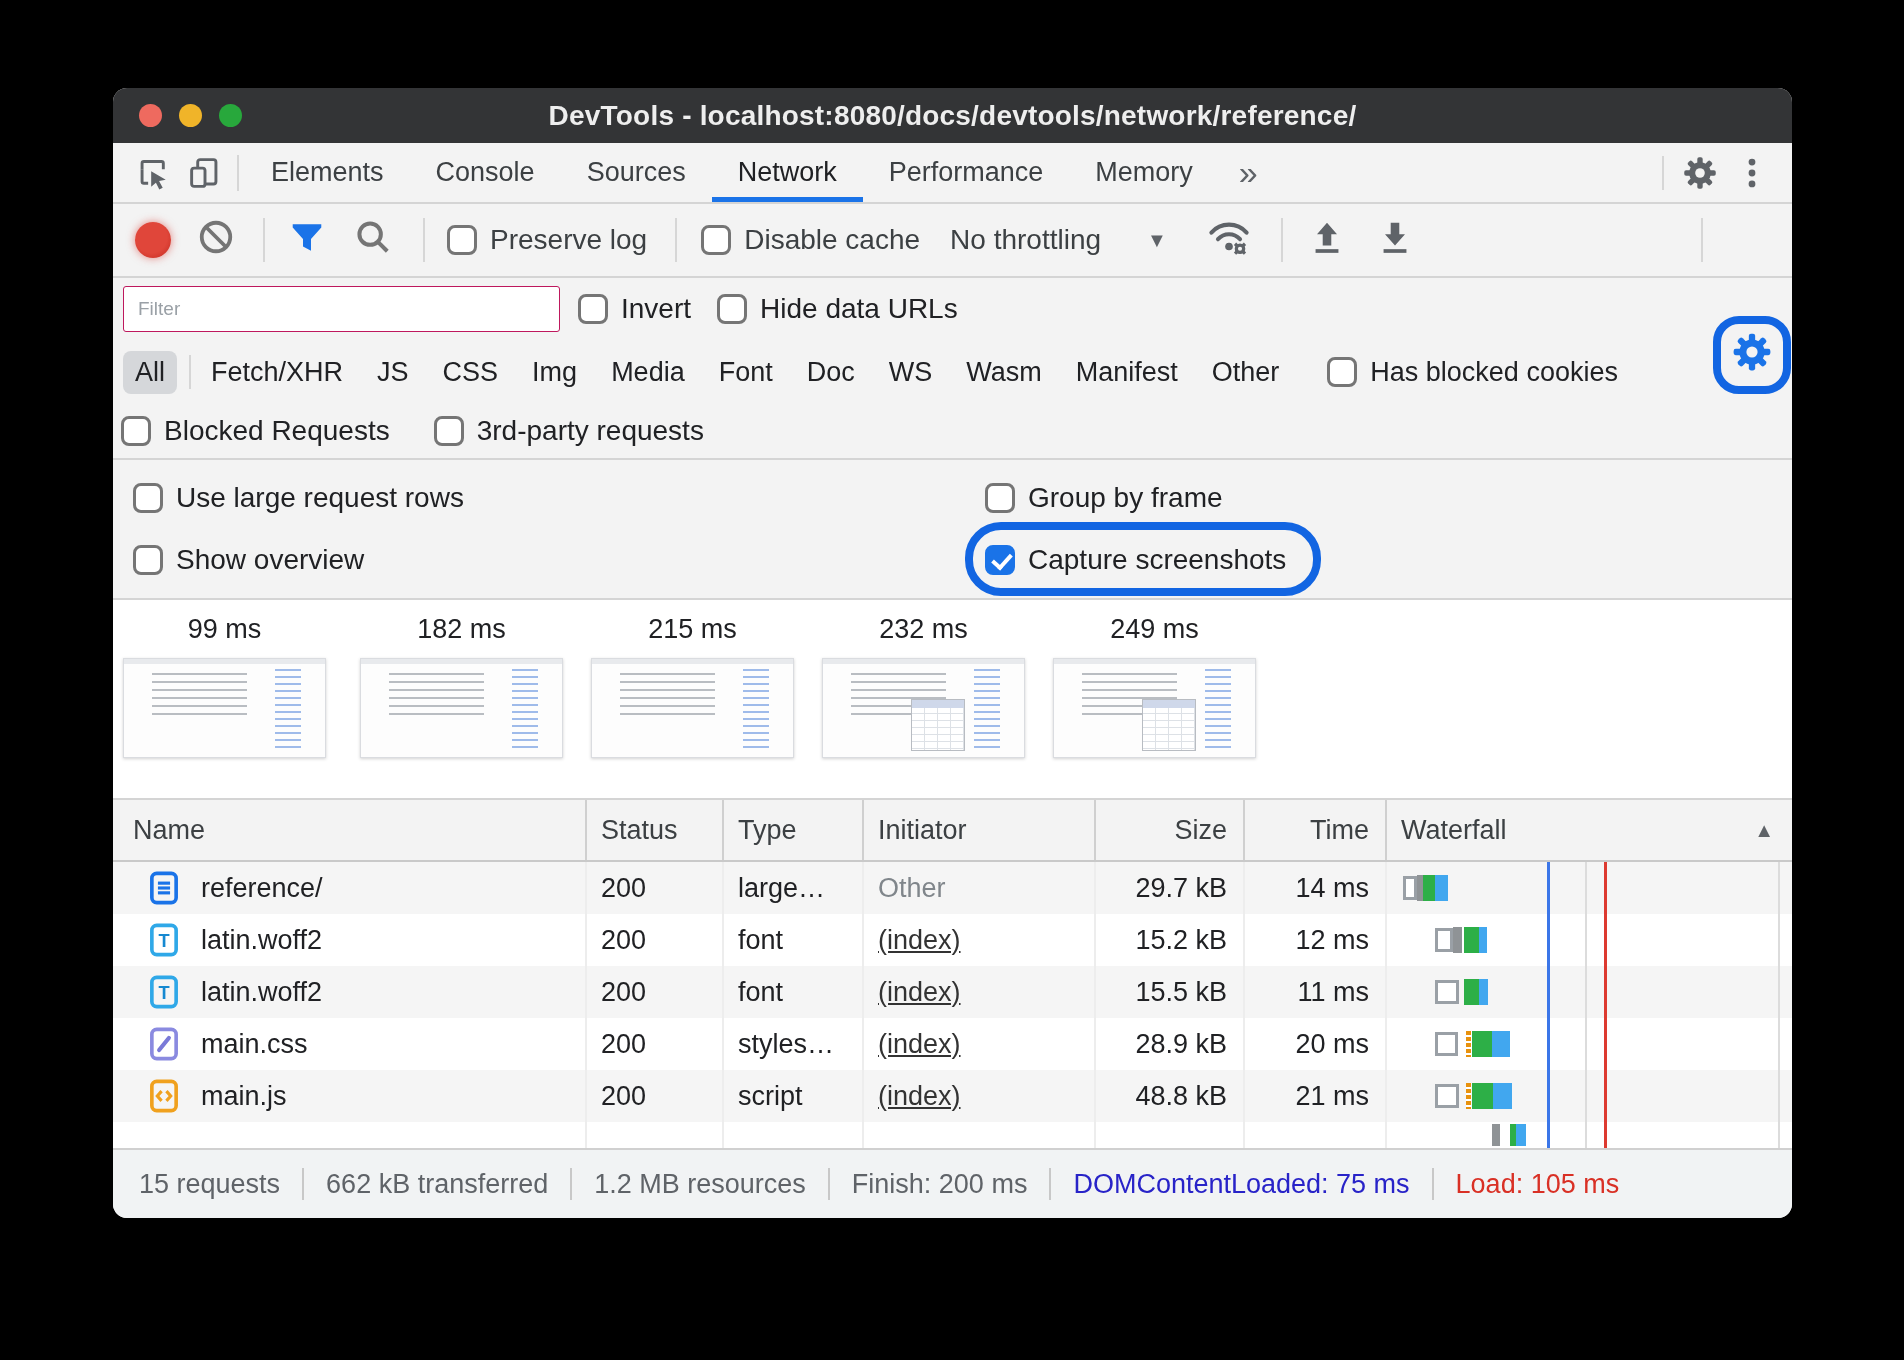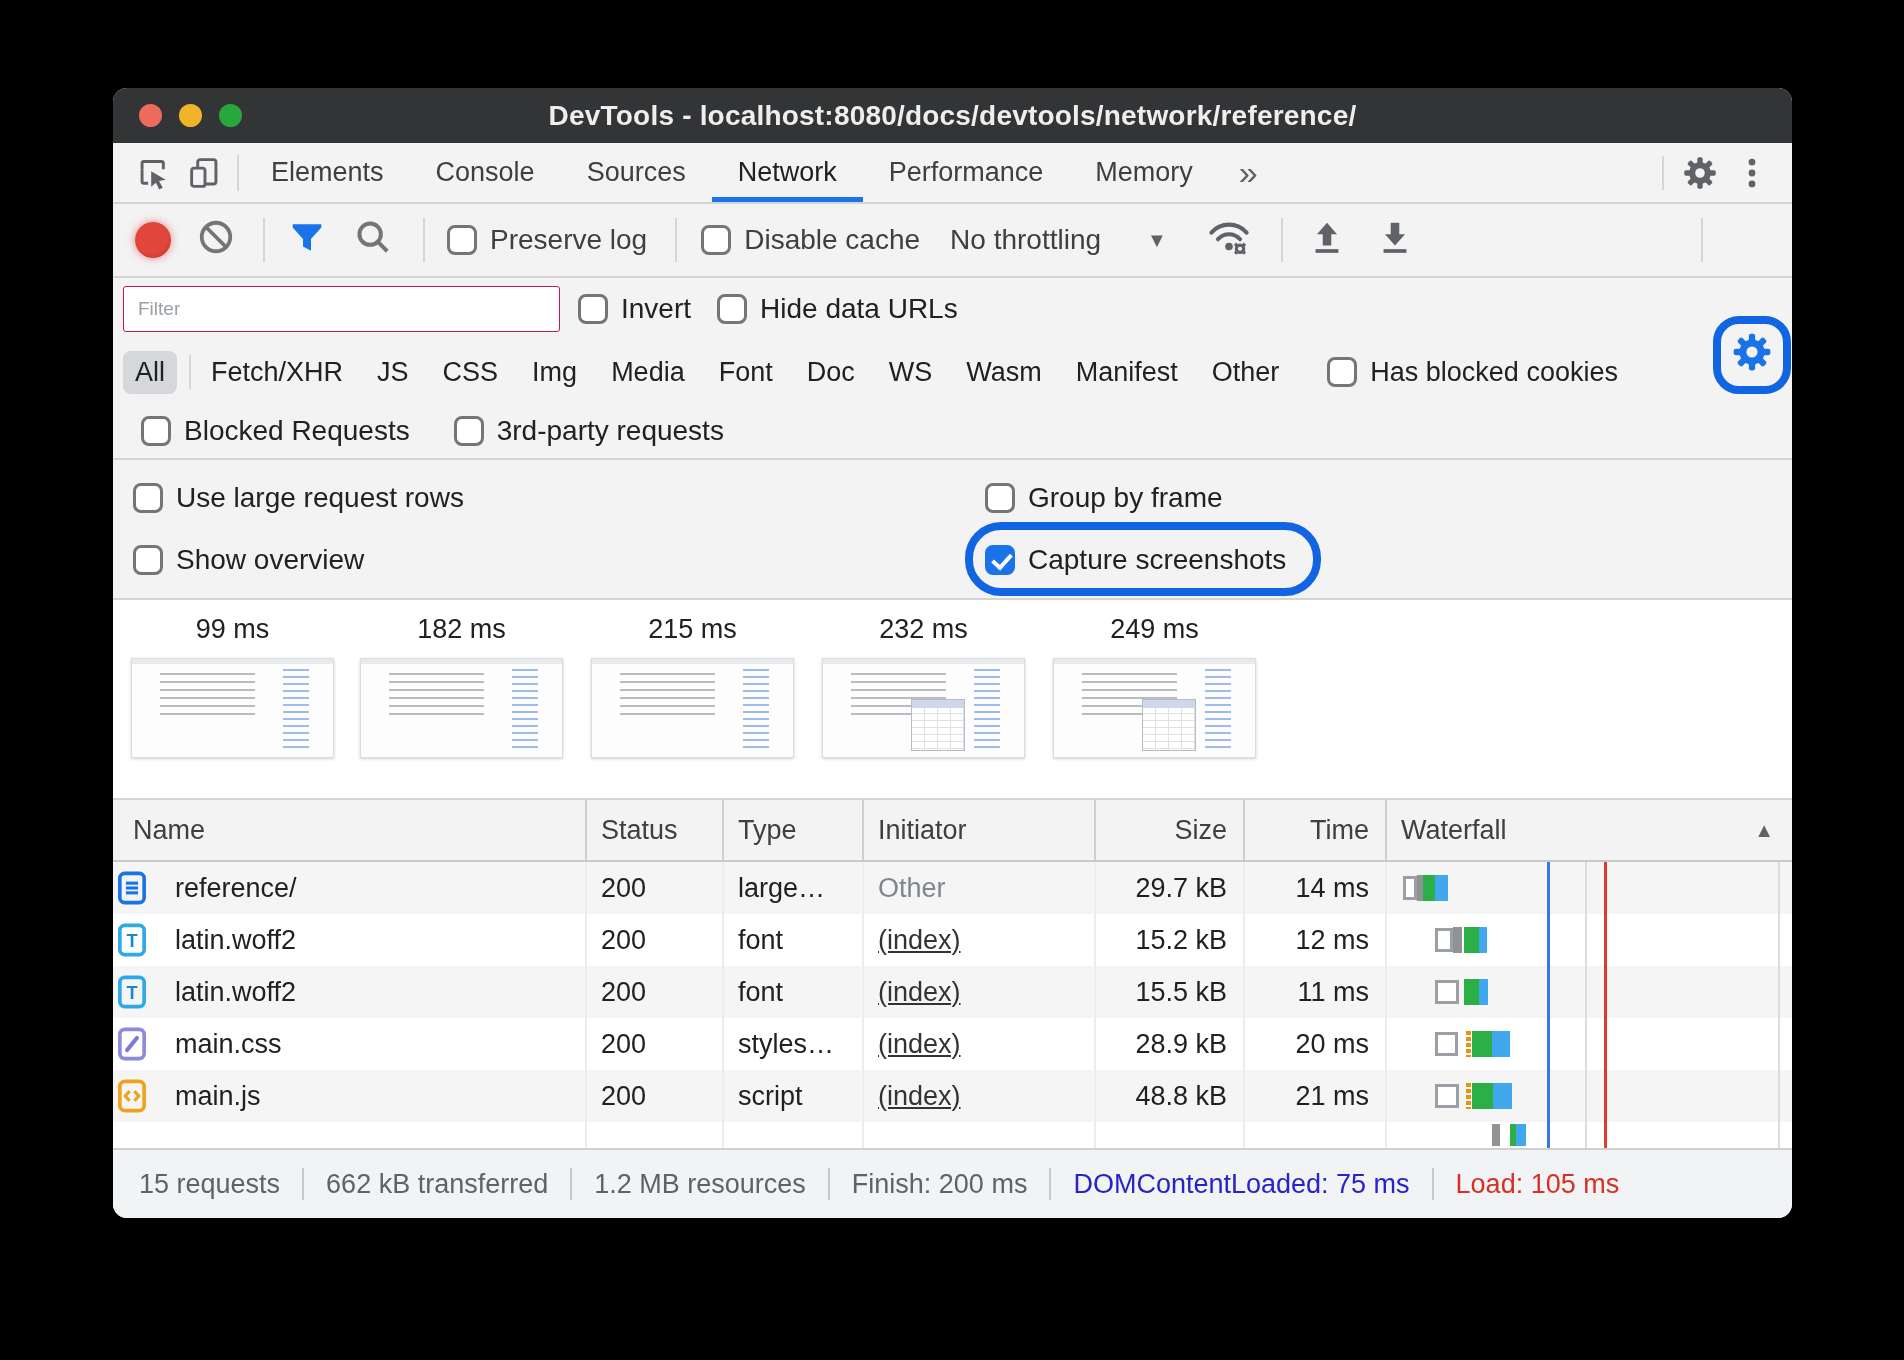--- a/index.html
+++ b/index.html
@@ -51,21 +51,21 @@
   .filter-row{height:62px;flex:0 0 62px;display:flex;align-items:center;padding-left:10px;font-size:28px;}
   .filter-input{width:437px;height:46px;background:#fff;border:1px solid #be185d;border-radius:3px;
                 font-size:19px;color:#202124;padding:0 14px;font-family:"Liberation Sans",sans-serif;}
   .filter-input::placeholder{color:#9aa0a6;}
   .filter-row .cb{margin-left:18px;}
   .chips-row{height:64px;flex:0 0 64px;display:flex;align-items:center;padding-left:10px;font-size:27px;color:#202124;}
   .chip{padding:6px 12px;border-radius:8px;white-space:nowrap;margin-right:10px;}
   .chip.selected{background:#d5d7da;}
   .chips-row .vsep{height:34px;margin:0 8px 0 2px;}
   .chips-row .cb{margin-left:26px;}
-  .blocked-row{height:56px;flex:0 0 56px;display:flex;align-items:center;padding-left:28px;font-size:28px;
+  .blocked-row{height:56px;flex:0 0 56px;display:flex;align-items:center;padding-left:8px;font-size:28px;
                border-bottom:2px solid #d4d4d4;}
   .blocked-row .group2{margin-left:44px;display:flex;align-items:center;}
 
   
   .settings-pane{height:140px;flex:0 0 140px;position:relative;border-bottom:2px solid #d4d4d4;font-size:28px;}
   .set-item{position:absolute;display:flex;align-items:center;}
   .ring-capture{left:852px;top:62px;width:356px;height:74px;border-radius:36px;}
 
   
   .filmstrip{height:200px;flex:0 0 200px;background:#fff;border-bottom:2px solid #d4d4d4;position:relative;}
@@ -89,21 +89,21 @@
   .hcell{display:flex;align-items:center;padding-left:14px;border-right:2px solid #cfcfcf;white-space:nowrap;}
   .hcell.first{padding-left:20px;}
   .hcell.right{justify-content:flex-end;padding-right:16px;}
   .hcell.last{border-right:none;justify-content:space-between;padding-right:18px;}
   .sort-arrow{font-size:20px;color:#5f6368;}
   .tbody{position:relative;height:286px;flex:0 0 286px;background:#fff;}
   .trow{display:grid;grid-template-columns:474px 137px 140px 232px 149px 142px 1fr;height:52px;font-size:27px;}
   .trow.odd{background:#f5f5f5;}
   .trow.partial{height:26px;}
   .tcell{display:flex;align-items:center;padding-left:14px;border-right:2px solid #ededed;overflow:hidden;white-space:nowrap;}
-  .tcell.name{padding-left:4px;gap:28px;}
+  .tcell.name{padding-left:36px;gap:22px;}
   .tcell.right{justify-content:flex-end;padding-right:16px;}
   .tcell.wf{border-right:none;position:relative;padding:0;}
   .init-link{text-decoration:underline;color:#333;}
   .init-plain{color:#80868b;}
   .ricon{flex:0 0 30px;display:flex;}
   .wfseg{position:absolute;top:13px;height:26px;}
   .partial .wfseg{top:2px;height:22px;}
   .wf-box{background:#fff;border:3px solid #9aa0a6;top:14px;height:24px;}
   .wf-gray{background:#8f9396;}
   .wf-green{background:#2daf47;}
@@ -305,21 +305,21 @@
         <span class="cb-label">Show overview</span>
       </span>
       <span class="set-item" style="left:872px;top:84px;">
         <span class="cb checked"></span>
         <span class="cb-label">Capture screenshots</span>
       </span>
       <span class="ring ring-capture"></span>
     </div>
 
     <div class="filmstrip">
-      <div class="frame" style="left:18px;">
+      <div class="frame" style="left:10px;">
         <div class="ftime">99 ms</div>
         <div class="thumb">
             <span class="t-top"></span>
             <span class="t-lines"></span>
             <span class="t-side"></span>
           </div>
       </div>
       <div class="frame" style="left:247px;">
         <div class="ftime">182 ms</div>
         <div class="thumb">

